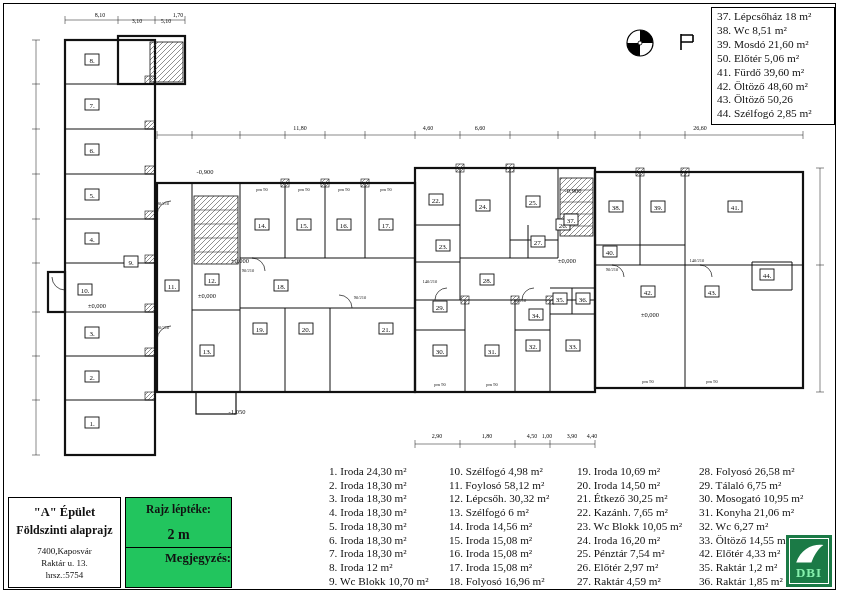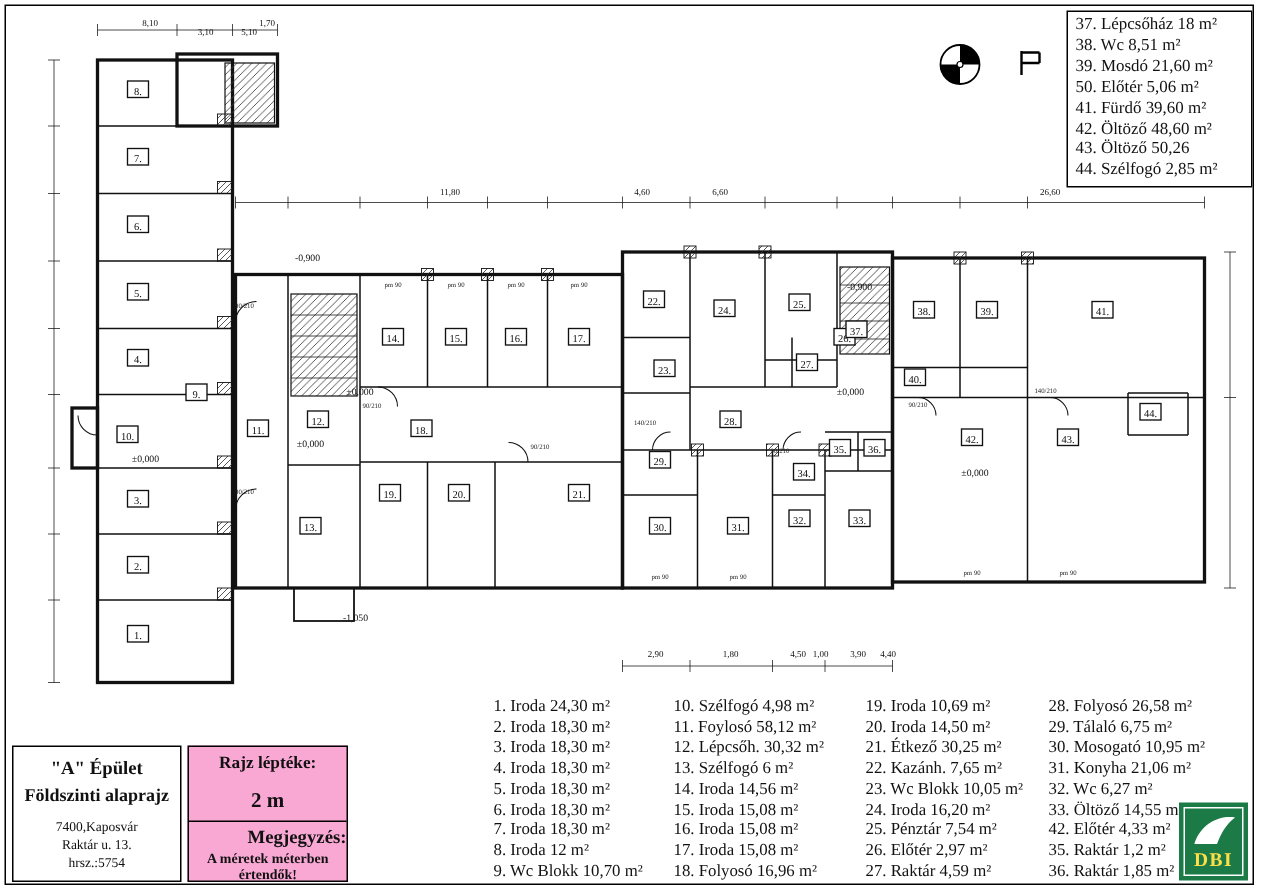--- a/index.html
+++ b/index.html
@@ -24,36 +24,36 @@
   .title-block{
     position:absolute;left:8px;top:497px;width:113px;height:91px;border:1.6px solid #000;
     box-sizing:border-box;text-align:center;background:#fff;
   }
   .title-block .b1{font-weight:bold;font-size:12.5px;margin-top:7px;}
   .title-block .b2{font-weight:bold;font-size:12px;margin-top:3px;}
   .title-block .a{font-size:9px;margin-top:2px;}
   .title-block .a.first{margin-top:8px;}
   .scale-block{
     position:absolute;left:125px;top:497px;width:107px;height:91px;border:1.6px solid #000;
-    box-sizing:border-box;text-align:center;background:#f9a8d4;
+    box-sizing:border-box;text-align:center;background:#22c55e;
   }
   .scale-block .lbl{font-weight:bold;font-size:11.5px;margin-top:5px;}
   .scale-block .val{font-weight:bold;font-size:14px;margin-top:12px;}
   .scale-block .rule{border-top:1.2px solid #000;margin:4px 0 3px 0;}
   .scale-block .note-lbl{font-weight:bold;font-size:12.5px;text-align:right;}
   .scale-block .note{font-weight:bold;font-size:9.3px;line-height:11px;margin-top:2px;}
   .dbi-logo{
     position:absolute;left:786px;top:535px;width:46px;height:52px;
     box-sizing:border-box;padding:3px;z-index:5;
   }
   .dbi-inner{
     width:100%;height:100%;box-sizing:border-box;border:1.5px solid #fff;
     display:flex;flex-direction:column;align-items:center;justify-content:flex-end;
   }
-  .dbi-text{color:#fde047;font-weight:bold;font-size:13px;letter-spacing:1px;margin-bottom:2px;}
+  .dbi-text{color:#86efac;font-weight:bold;font-size:13px;letter-spacing:1px;margin-bottom:2px;}
 </style>
 </head>
 <body>
 
 <div class="sheet-border"></div>
 
 <svg id="plan-svg" width="841" height="595" viewBox="0 0 841 595" style="font-family:&quot;Liberation Serif&quot;, serif;">
   <defs>
     <pattern id="hatch" width="5" height="5" patternUnits="userSpaceOnUse">
       <path d="M0 5 L5 0" stroke="#444" stroke-width="0.6"></path>
@@ -429,24 +429,20 @@
   <div class="a first">7400,Kaposvár</div>
   <div class="a">Raktár u. 13.</div>
   <div class="a">hrsz.:5754</div>
 </div>
 
 <div class="scale-block">
   <div class="lbl">Rajz léptéke:</div>
   <div class="val">2 m</div>
   <div class="rule"></div>
   <div class="note-lbl">Megjegyzés:</div>
-  <div class="note">
-    <div>A méretek méterben</div>
-    <div>értendők!</div>
-  </div>
 </div>
 
 <div class="dbi-logo" id="dbi-logo" style="background: rgb(27, 122, 70);">
   <div class="dbi-inner">
     <svg width="32" height="24" viewBox="0 0 40 28">
       <path d="M4 26 C10 8 26 2 38 4 C30 10 26 18 23 26 Z" fill="#fff"></path>
     </svg>
     <div class="dbi-text">DBI</div>
   </div>
 </div>

